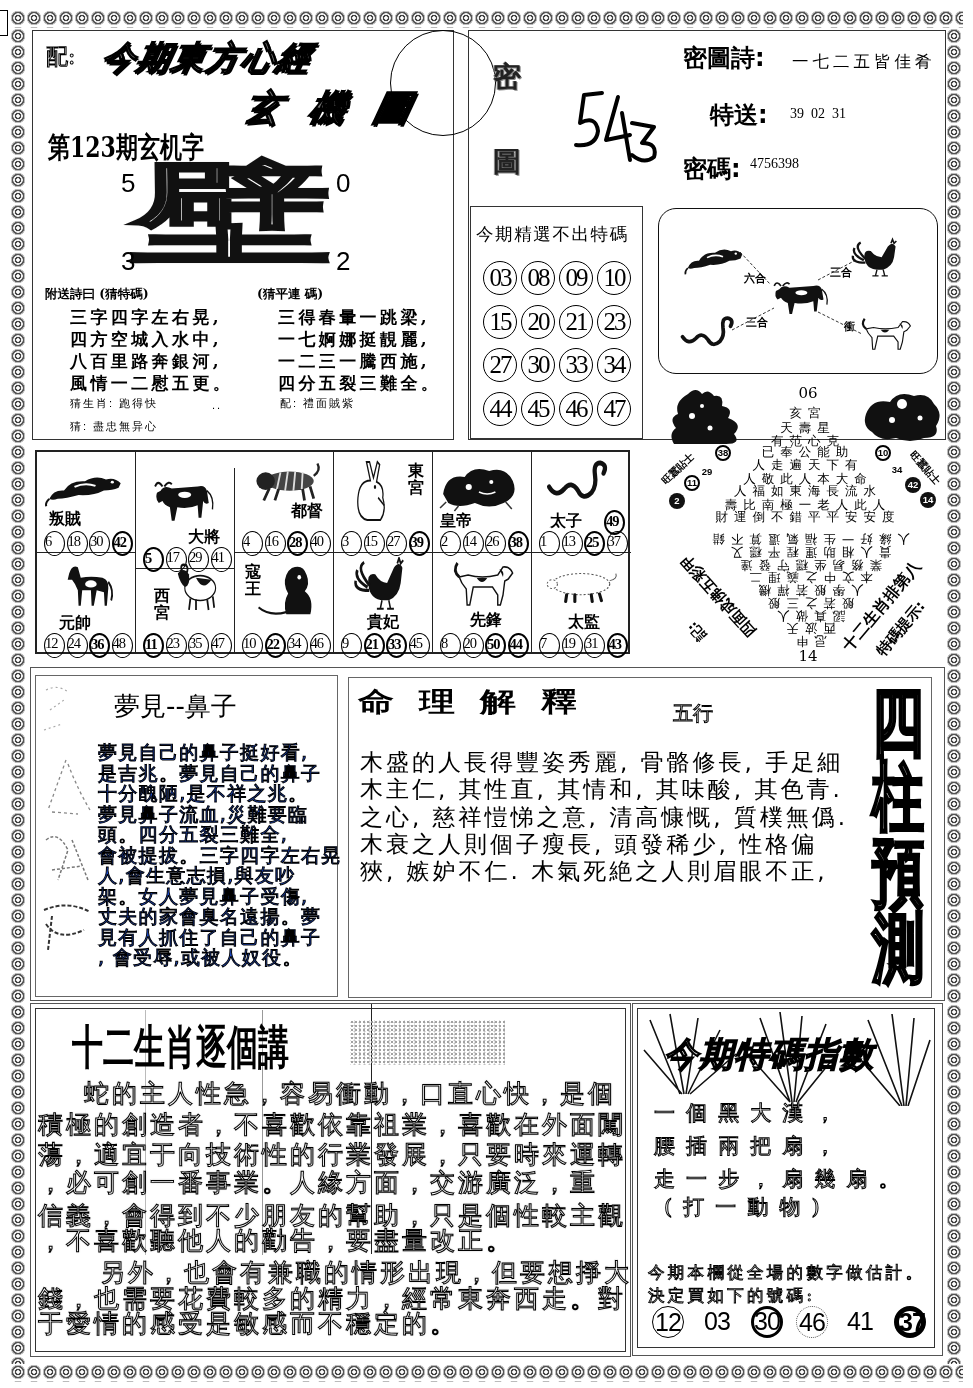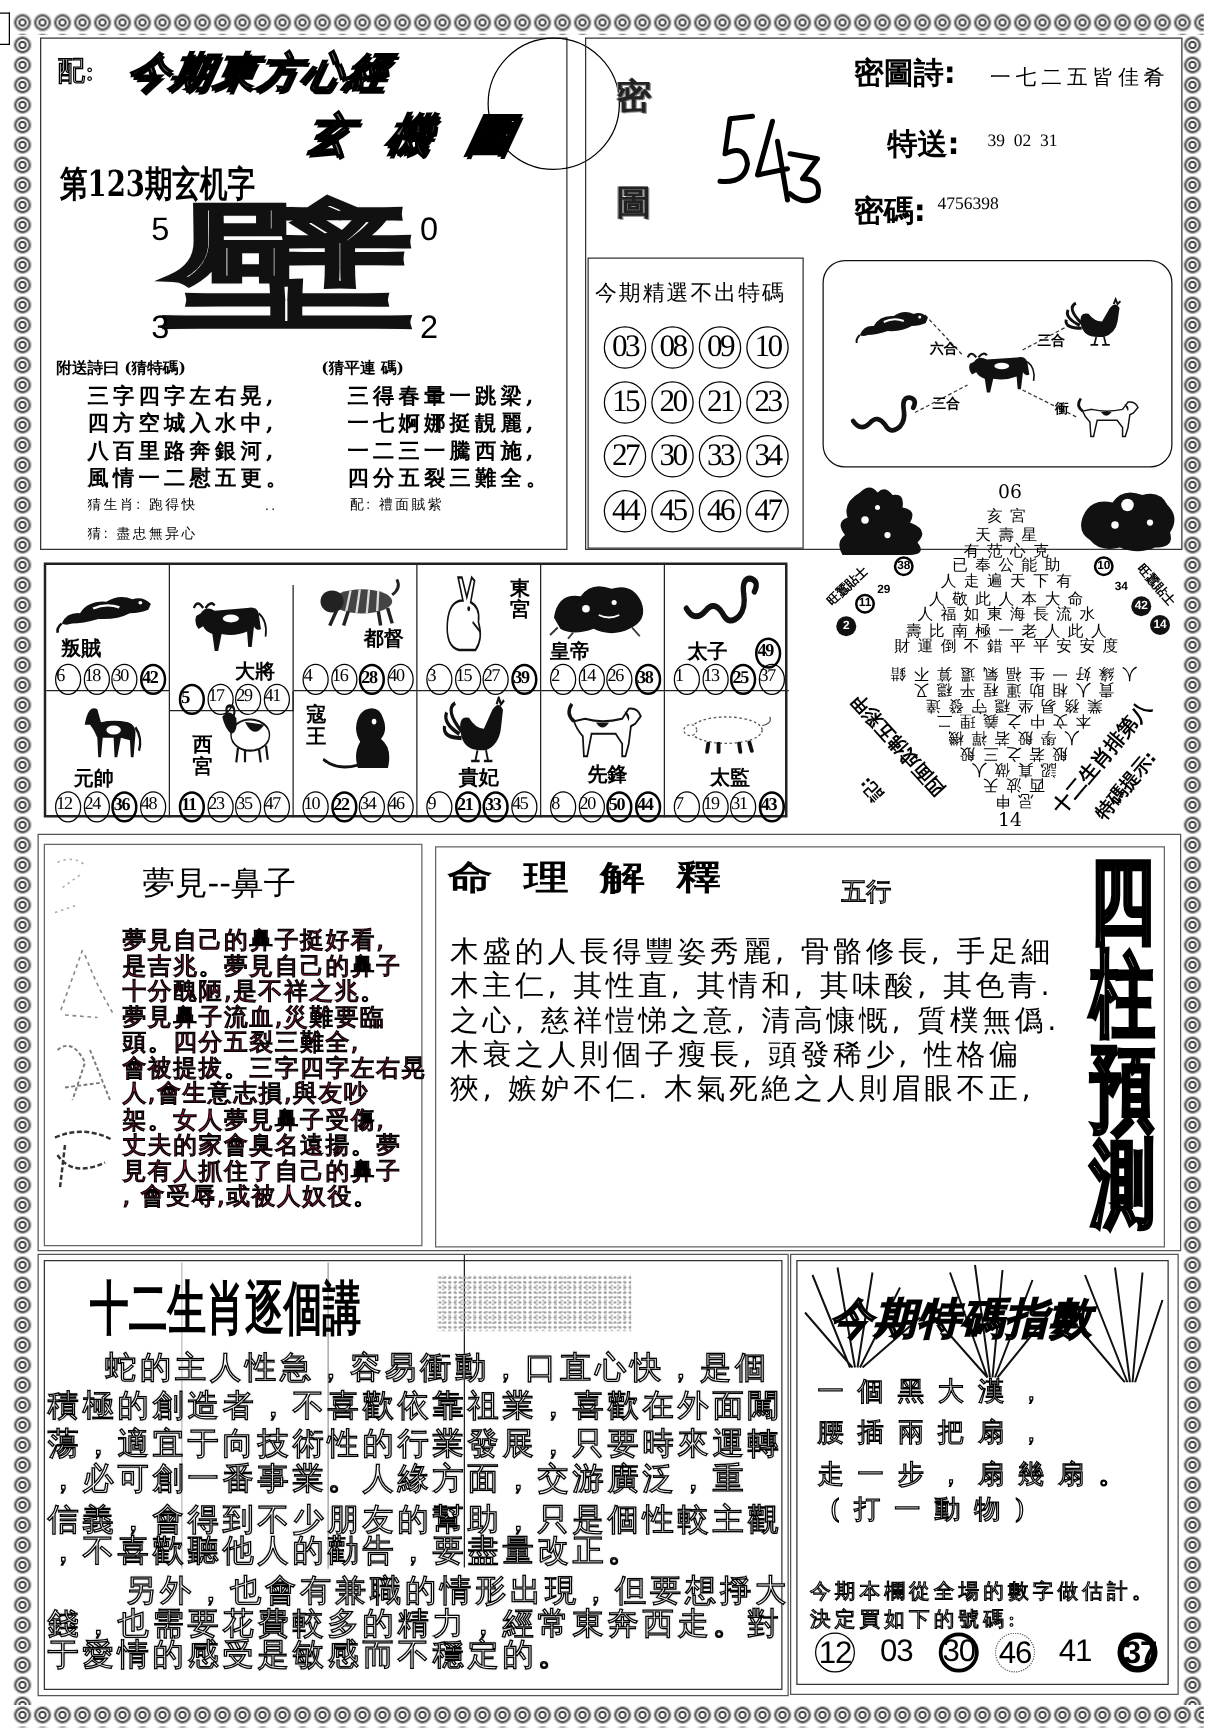--- a/index.html
+++ b/index.html
@@ -40,21 +40,21 @@
 .zc.b{border-width:2.4px;font-weight:bold}
 
 .dline{position:absolute;left:640px;width:336px;text-align:center;font-family:"DejaVu Serif",serif;font-size:12.5px;letter-spacing:6px;line-height:13px;white-space:nowrap}
 #dinv{position:absolute;left:640px;top:532px;width:336px;height:115px;transform:rotate(180deg)}
 #dinv .il{text-align:center;font-family:"DejaVu Serif",serif;font-size:12.5px;letter-spacing:6px;line-height:12.7px;white-space:nowrap}
 .snum{position:absolute;width:16px;height:16px;border-radius:50%;font-size:9.5px;line-height:16px;text-align:center;font-weight:bold;font-family:"Liberation Sans",sans-serif}
 .snum.ring{border:2px solid #000;line-height:12px}
 .snum.fill{background:#111;color:#fff}
 .diag{position:absolute;text-align:center;font-weight:bold;white-space:nowrap}
 
-.dream-line{font-size:19px;letter-spacing:1.3px;line-height:20.5px;color:#be185d;-webkit-text-stroke:1px #000;white-space:nowrap}
+.dream-line{font-size:19px;letter-spacing:1.3px;line-height:20.5px;color:#1d4ed8;-webkit-text-stroke:1px #000;white-space:nowrap}
 .ml-line{font-size:23px;letter-spacing:3px;line-height:27.3px;white-space:nowrap}
 #ml-title{left:358px;top:684px;font-size:36px;font-weight:900;letter-spacing:25px;transform:scaleY(.75);transform-origin:0 0}
 #sz{left:868px;top:684px;width:60px;font-size:52px;font-weight:bold;line-height:52px;text-align:center;color:#fff;-webkit-text-stroke:2px #000;transform:scaleY(1.45);transform-origin:0 0;white-space:normal}
 
 #sx-title{left:72px;top:1016px;font-size:31px;font-weight:900;transform:scaleY(1.5);transform-origin:0 0}
 .sx-line{position:absolute;left:38px;font-family:"DejaVu Serif",serif;font-size:25px;letter-spacing:3px;line-height:29px;color:#fff;-webkit-text-stroke:1px #000;text-shadow:0 0 2px #999;white-space:nowrap}
 #noise{left:350px;top:1020px;width:155px;height:45px;background-image:radial-gradient(circle,#999 0.8px,transparent 1.2px),radial-gradient(circle,#bbb 0.8px,transparent 1.2px);background-size:4px 4px,5px 3px;background-position:0 0,2px 1px;opacity:.9}
 .scanline{position:absolute;width:1px;background:#777}
 #tm-title{left:664px;top:1032px;font-size:34px;font-weight:bold;font-style:italic;color:#fff;-webkit-text-stroke:1.3px #000;letter-spacing:1px}
 .riddle{font-family:"DejaVu Serif",serif;font-size:21px;line-height:22px;color:#fff;-webkit-text-stroke:1px #000;white-space:pre}

